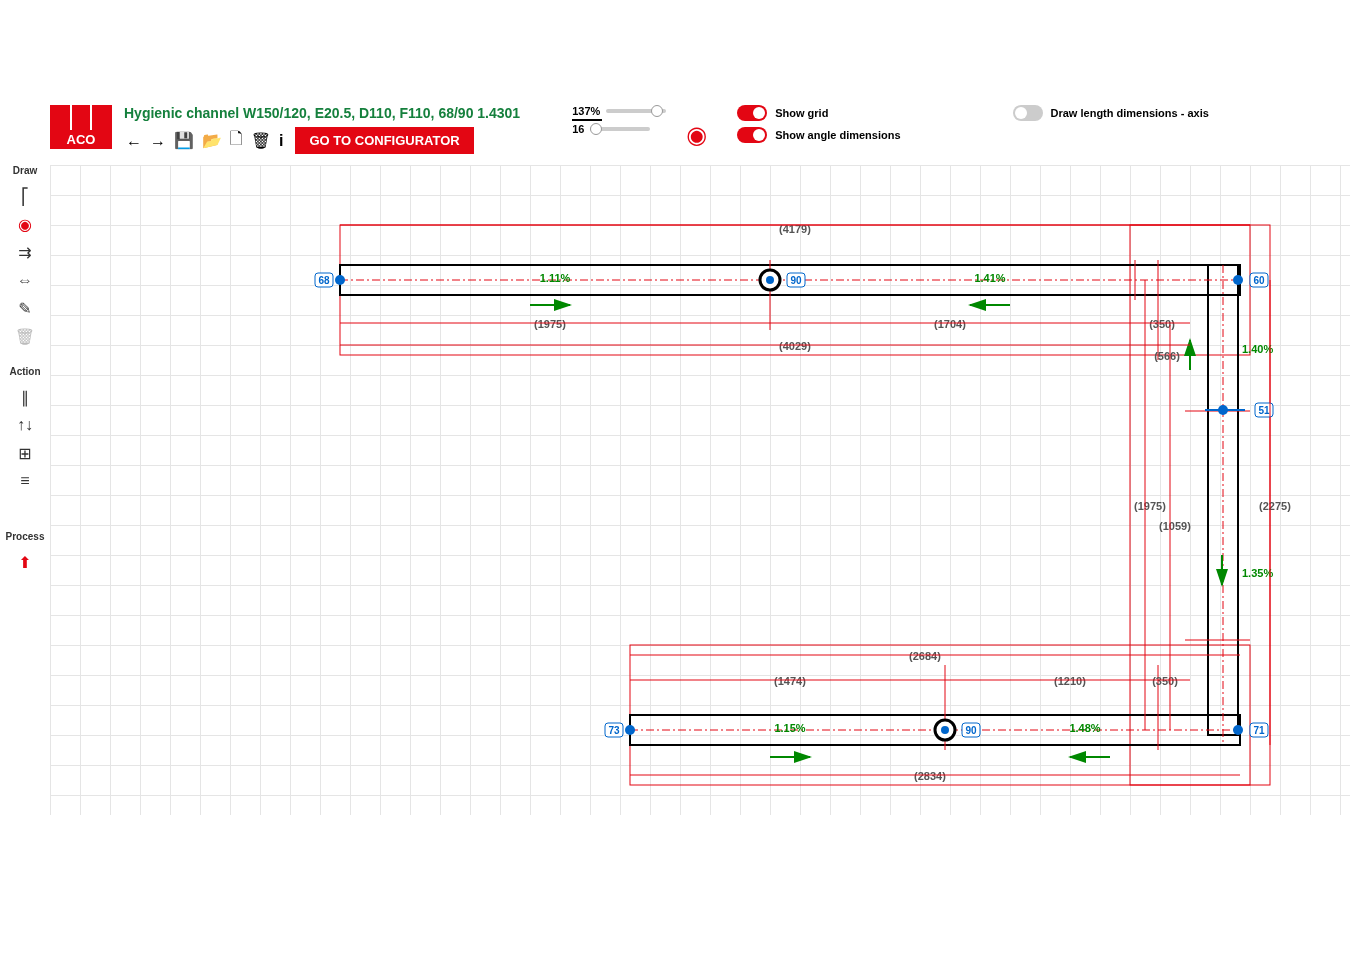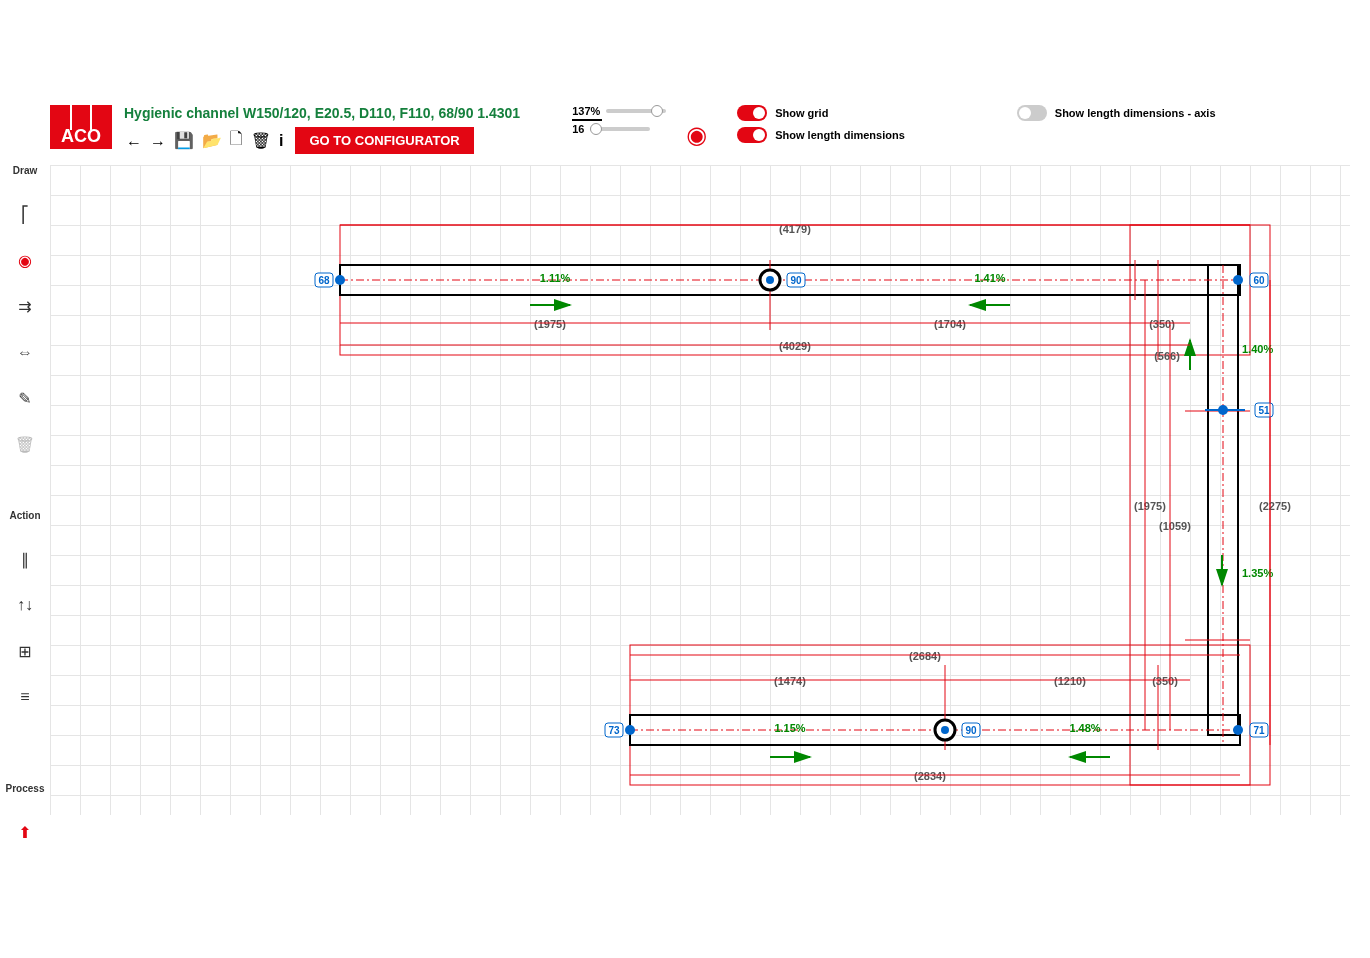--- a/index.html
+++ b/index.html
@@ -1,20 +1,20 @@
 <!DOCTYPE html>
 <html><head>
 <meta charset="utf-8">
 <style>
 * { box-sizing: border-box; margin: 0; padding: 0; }
 body { font-family: Arial, sans-serif; font-size: 12px; background: #fff; user-select: none; }
 .app { display: flex; flex-direction: column; width: 1370px; height: 958px; position: relative; }
 
 .topbar { display: flex; align-items: flex-start; padding: 0 20px 0 50px; height: 60px; gap: 12px; }
-.logo { width: 62px; height: 44px; background: #e30613; display: flex; align-items: flex-end; justify-content: center; color: #fff; font-weight: bold; font-size: 18px; padding-bottom: 2px; position: relative; }
+.logo { width: 62px; height: 44px; background: #e30613; display: flex; align-items: flex-end; justify-content: center; color: #fff; font-weight: bold; font-size: 13px; padding-bottom: 2px; position: relative; }
 .logo::before { content:''; position:absolute; top:0; left:20px; width:2px; height:25px; background:#fff; }
 .logo::after { content:''; position:absolute; top:0; left:40px; width:2px; height:25px; background:#fff; }
 .title-area { display:flex; flex-direction:column; gap:4px; }
 .title { color:#15803d; font-weight:bold; font-size:14px; }
 .title-row2 { display:flex; align-items:center; gap:10px; }
 .history-icons { display:flex; gap:4px; align-items:center; font-size:16px; }
 .history-icons span { cursor:pointer; padding:2px; }
 .goto-btn { background:#e30613; color:#fff; border:none; padding:6px 14px; font-size:13px; font-weight:bold; cursor:pointer; }
 
 .zoom-area { margin-left:40px; display:flex; flex-direction:column; gap:2px; }
@@ -32,21 +32,21 @@
 .switch.on { background:#e30613; }
 .switch.off { background:#ccc; }
 .switch::after { content:''; position:absolute; width:12px; height:12px; background:#fff; border-radius:50%; top:2px; }
 .switch.on::after { right:2px; }
 .switch.off::after { left:2px; }
 .toggle-label { font-size:11px; font-weight:bold; }
 
 .toggles2 { margin-left:60px; }
 .toggles3 { margin-left:100px; }
 
-.left-toolbar { position:absolute; left:10px; top:165px; width:30px; display:flex; flex-direction:column; align-items:center; gap:22px; }
+.left-toolbar { position:absolute; left:10px; top:165px; width:30px; display:flex; flex-direction:column; align-items:center; gap:4px; }
 .tool-hdr { font-size:10px; font-weight:bold; color:#333; margin-bottom:4px; }
 .tool-btn { width:24px; height:24px; display:flex; align-items:center; justify-content:center; cursor:pointer; font-size:16px; color:#333; }
 .tool-btn.active { color:#e30613; }
 
 .canvas { position:absolute; left:50px; top:165px; width:1300px; height:650px; }
 .grid-bg { position:absolute; inset:0; background-image: linear-gradient(#e5e5e5 1px, transparent 1px), linear-gradient(90deg,#e5e5e5 1px, transparent 1px); background-size:30px 30px; }
 
 .drawing { position:absolute; inset:0; }
 .drawing svg { width:100%; height:100%; overflow:visible; }
 
@@ -100,29 +100,29 @@
 
     <span class="eye-icon">◉</span>
 
     <div class="toggles">
       <div class="toggle-row">
         <div class="switch on"></div>
         <span class="toggle-label">Show grid</span>
       </div>
       <div class="toggle-row">
         <div class="switch on"></div>
-        <span class="toggle-label">Show length dimensions</span>
+        <span class="toggle-label">Show angle dimensions</span>
       </div>
     </div>
 
 
     <div class="toggles toggles3">
       <div class="toggle-row">
         <div class="switch off"></div>
-        <span class="toggle-label">Show length dimensions - axis</span>
+        <span class="toggle-label">Draw length dimensions - axis</span>
       </div>
     </div>
   </div>
 
   <div class="left-toolbar">
     <div class="tool-hdr">Draw</div>
     <div class="tool-btn">⎡</div>
     <div class="tool-btn active">◉</div>
     <div class="tool-btn">⇉</div>
     <div class="tool-btn">⇔</div>

